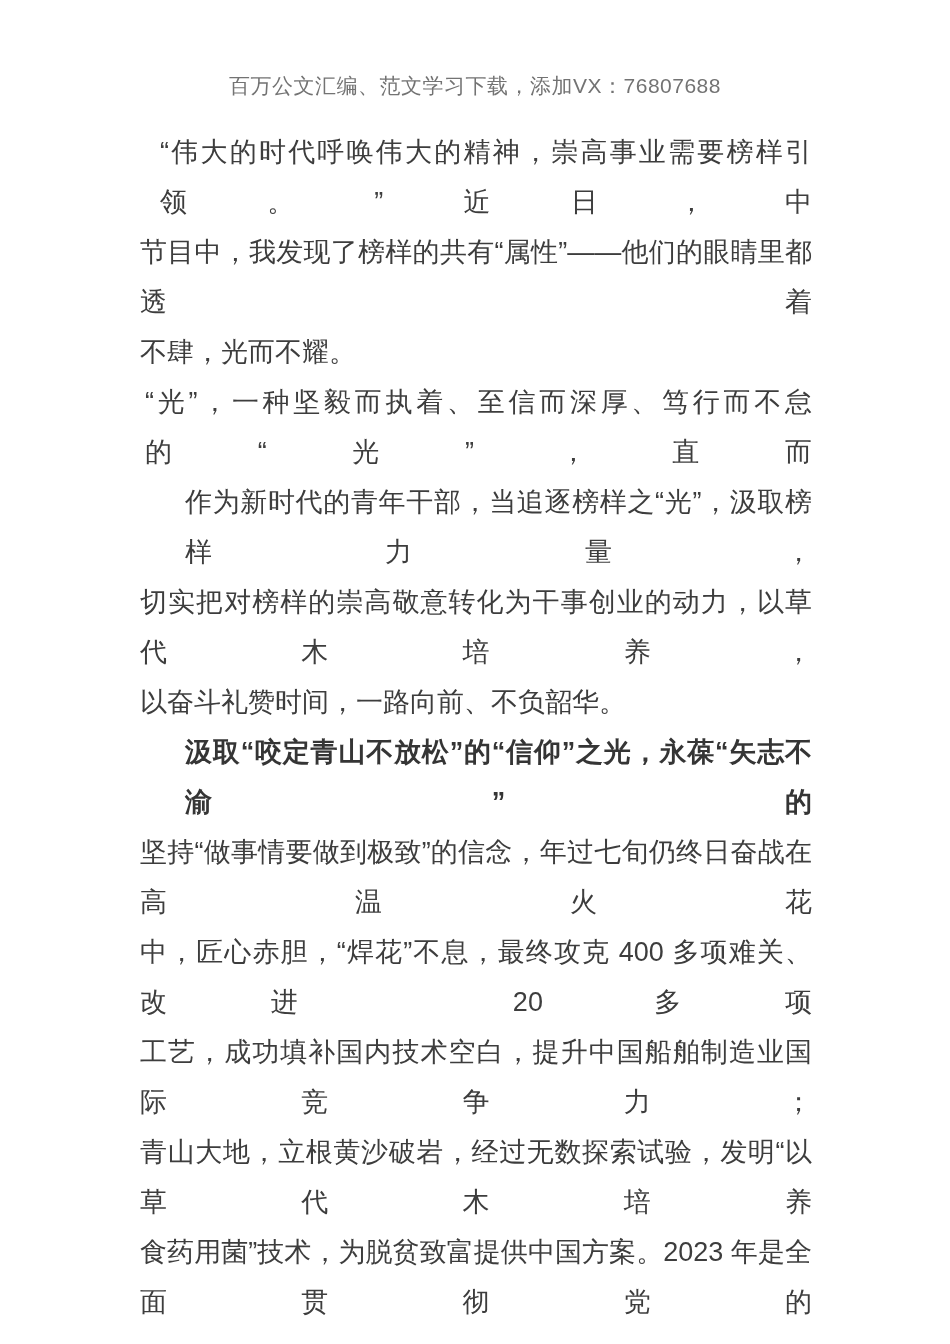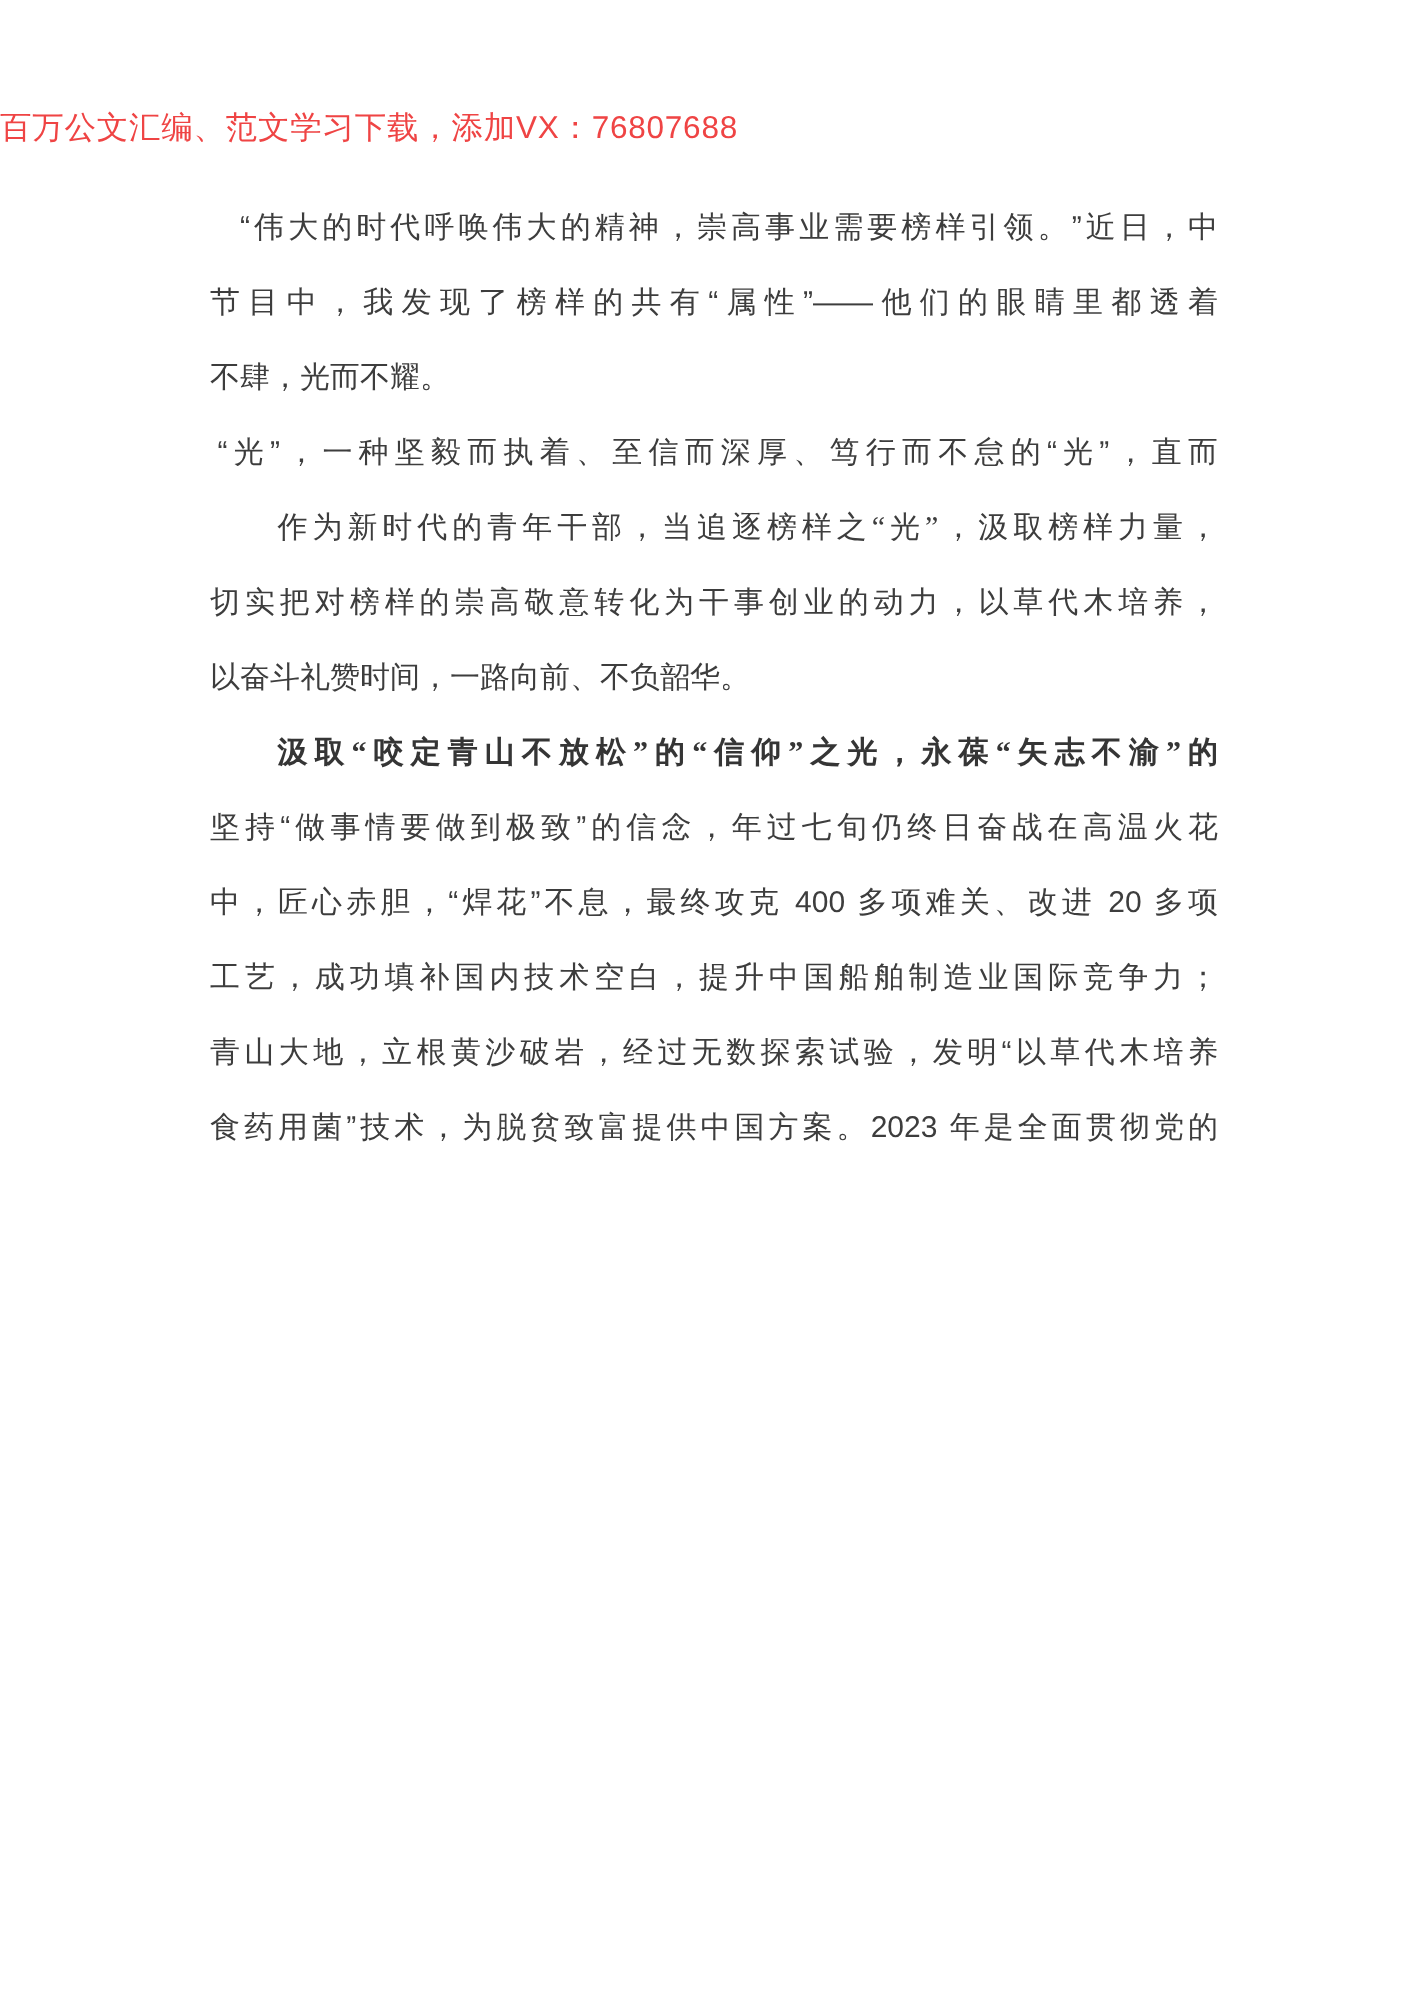--- a/index.html
+++ b/index.html
@@ -12,42 +12,42 @@
     position: relative;
   }
   .page {
     width: 950px;
     height: 1344px;
     background: #ffffff;
     padding-top: 72px;
   }
   .header-notice {
     width: 100%;
-    text-align: left;
+    text-align: center;
     font-size: 21px;
     line-height: 27px;
-    color: #ef4444;
+    color: #737373;
     letter-spacing: 0.5px;
   }
   .document-body {
     margin-left: 140px;
     margin-top: 28px;
     width: 672px;
   }
   .line {
     width: 672px;
-    font-size: 20px;
+    font-size: 27px;
     line-height: 50px;
     color: #3d3d3d;
     text-align: justify;
     white-space: normal;
   }
   .line.fill { text-align-last: justify; }
   .line.end  { text-align-last: left; }
-  .indent-first { padding-left: 45px; font-family: Liberation Serif, serif; }
+  .indent-first { padding-left: 45px; }
   .indent-quote { padding-left: 20px; }
   .indent-hang  { padding-left: 5px; }
   .seg.bold { font-weight: 700; color: #353535; }
 </style>
 </head>
 <body>
 
 <div class="page">
   <div class="header-notice">百万公文汇编、范文学习下载，添加VX：76807688</div>
 

